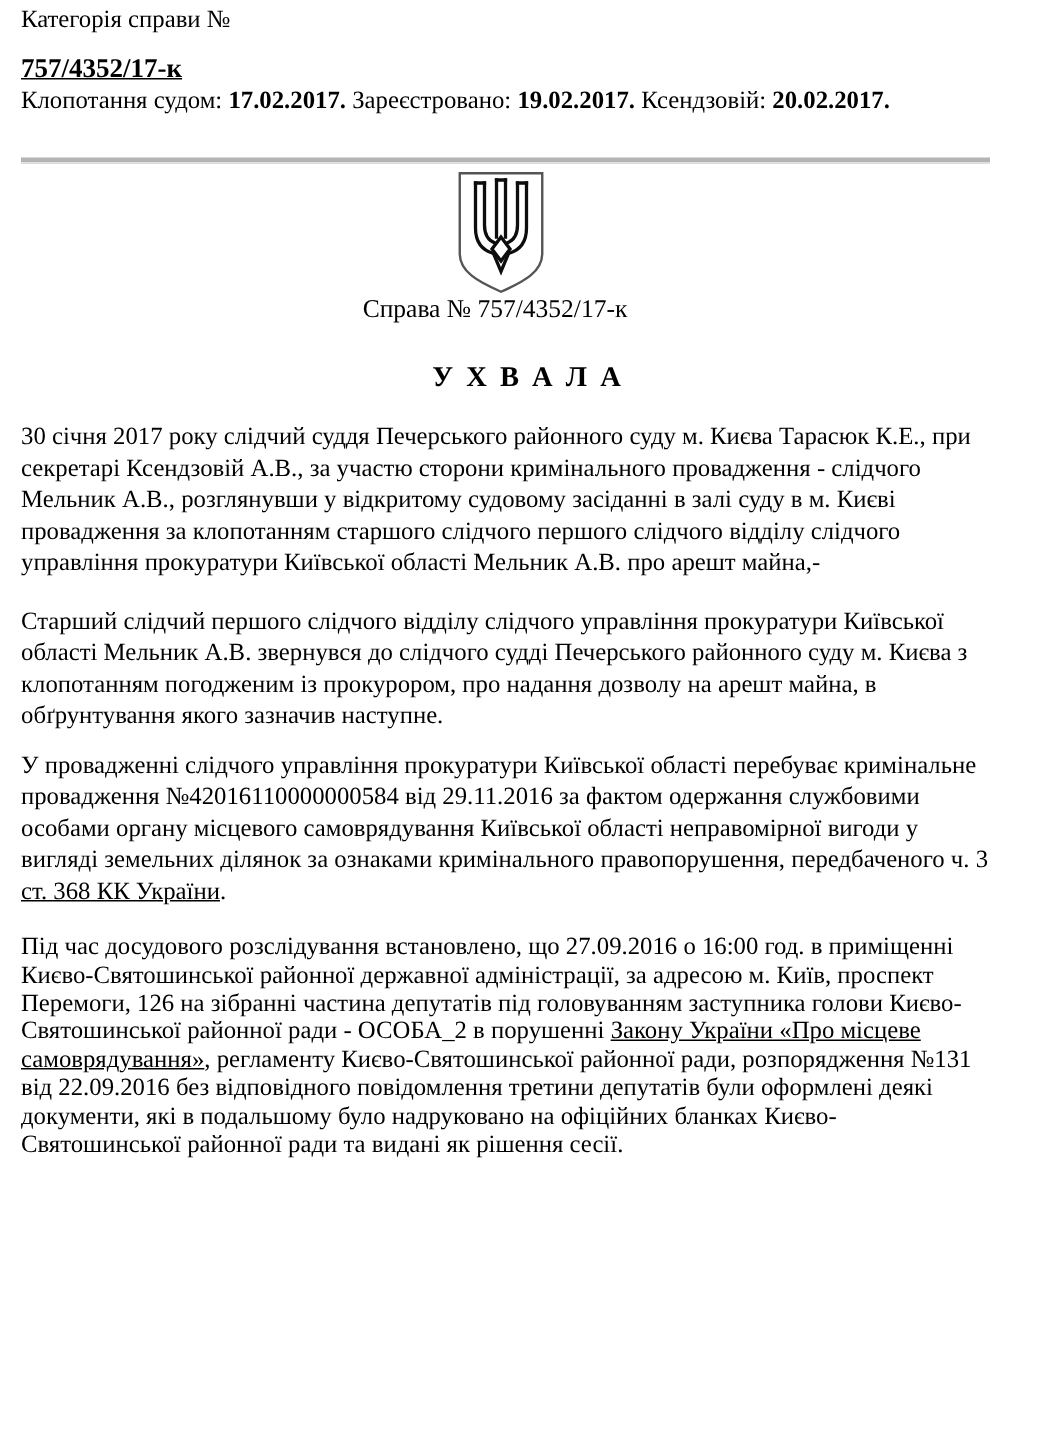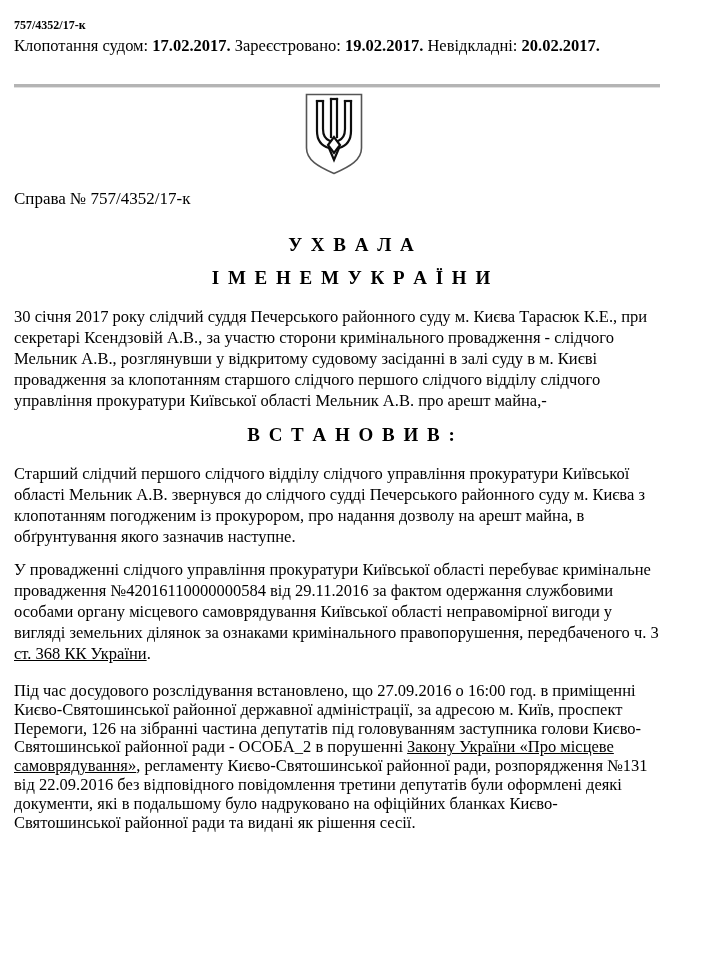--- a/index.html
+++ b/index.html
@@ -8,41 +8,41 @@
     background: #ffffff; color: #000000;
     font-family: "Liberation Serif", "DejaVu Serif", serif;
     font-size: 16.5px;
   }
   .page { padding: 3px 14px 0 14px; }
 
   
   .reg-label { line-height: 20px; }
   .case-no {
     margin-top: 12px; line-height: 20px;
-    font-weight: bold; font-size: 12px;
+    font-weight: bold; text-decoration: underline; font-size: 18px;
     display: inline-block; cursor: pointer;
   }
   .cat-desc { font-weight: bold; line-height: 21px; max-width: 620px; }
   .dates { line-height: 21px; }
   .dates b { font-weight: bold; }
 
   .divider {
     margin-top: 28px; width: 646px; height: 3px;
     background: #b4b4b4; border-bottom: 1px solid #e0e0e0;
   }
 
   .emblem-wrap { margin-top: 5px; display: flex; justify-content: center; }
   .emblem-wrap svg { display: block; transform: translateX(-18px); }
 
   .court-name {
     margin-top: 55px; text-align: center; font-weight: bold;
     font-size: 17px; line-height: 20px;
   }
   .case-ref {
-    margin-top: 14px; text-align: left; padding-right: 44px;
+    text-align: center; padding-right: 44px;
     font-size: 17px; line-height: 20px;
   }
   .doc-title, .doc-sub, .sec-head {
     text-align: center; font-weight: bold; font-size: 19px;
     letter-spacing: 2px; line-height: 20px;
   }
   .doc-title { margin-top: 26px; }
   .doc-sub   { margin-top: 13px; }
   .sec-head  { margin-top: 14px; }
 
@@ -50,27 +50,28 @@
   p.par-mid { margin-top: 12px; }
   p.par-last { line-height: 18.8px; }
   .link { text-decoration: underline; cursor: pointer; }
 </style>
 </head>
 <body>
 
 <div class="page">
 
   <div class="reg-header">
+    <div class="reg-label">Категорія справи №</div>
     <div><span class="case-no">757/4352/17-к</span></div>
     <div class="dates">
       <span>Клопотання судом:</span>
       <b>17.02.2017.</b>
       <span>Зареєстровано:</span>
       <b>19.02.2017.</b>
-      <span>Невідкладні:</span>
+      <span>Ксендзовій:</span>
       <b>20.02.2017.</b>
     </div>
   </div>
 
   <div class="divider"></div>
 
   <div class="emblem-wrap">
     <svg width="58" height="82" viewBox="0 0 58 82" aria-hidden="true">
       <path d="M1.5,1.5 H56.5 V55 C56.5,67 45,73.5 29,80.5 C13,73.5 1.5,67 1.5,55 Z" fill="#ffffff" stroke="#555555" stroke-width="1.6"></path>
       <g fill="none" stroke="#0d0d0d" stroke-width="2.2" stroke-linecap="square">
@@ -86,25 +87,23 @@
         <path d="M29,44 L23,52 L29,60 L35,52 Z"></path>
         <path d="M24,55 L29,67 L34,55"></path>
       </g>
     </svg>
   </div>
 
 
   <div class="case-ref">Справа № 757/4352/17-к</div>
 
   <div class="doc-title">У Х В А Л А</div>
-  <div class="doc-sub">І М Е Н Е М   У К Р А Ї Н И</div>
 
   <p class="par">30 січня 2017 року слідчий суддя Печерського районного суду м. Києва Тарасюк К.Е., при секретарі Ксендзовій А.В., за участю сторони кримінального провадження - слідчого Мельник А.В., розглянувши у відкритому судовому засіданні в залі суду в м. Києві провадження за клопотанням старшого слідчого першого слідчого відділу слідчого управління прокуратури Київської області Мельник А.В. про арешт майна,-</p>
 
-  <div class="sec-head">В С Т А Н О В И В :</div>
 
   <p class="par">Старший слідчий першого слідчого відділу слідчого управління прокуратури Київської області Мельник А.В. звернувся до слідчого судді Печерського районного суду м. Києва з клопотанням погодженим із прокурором, про надання дозволу на арешт майна, в обґрунтування якого зазначив наступне.</p>
 
   <p class="par par-mid"><span>У провадженні слідчого управління прокуратури Київської області перебуває кримінальне провадження №42016110000000584 від 29.11.2016 за фактом одержання службовими особами органу місцевого самоврядування Київської області неправомірної вигоди у вигляді земельних ділянок за ознаками кримінального правопорушення, передбаченого ч. 3 </span><span class="link">ст. 368 КК України</span><span>.</span></p>
 
   <p class="par par-last"><span>Під час досудового розслідування встановлено, що 27.09.2016 о 16:00 год. в приміщенні Києво-Святошинської районної державної адміністрації, за адресою м. Київ, проспект Перемоги, 126 на зібранні частина депутатів під головуванням заступника голови Києво-Святошинської районної ради - ОСОБА_2 в порушенні </span><span class="link">Закону України «Про місцеве самоврядування»</span><span>, регламенту Києво-Святошинської районної ради, розпорядження №131 від 22.09.2016 без відповідного повідомлення третини депутатів були оформлені деякі документи, які в подальшому було надруковано на офіційних бланках Києво-Святошинської районної ради та видані як рішення сесії.</span></p>
 
 </div>
 
 </body></html>

